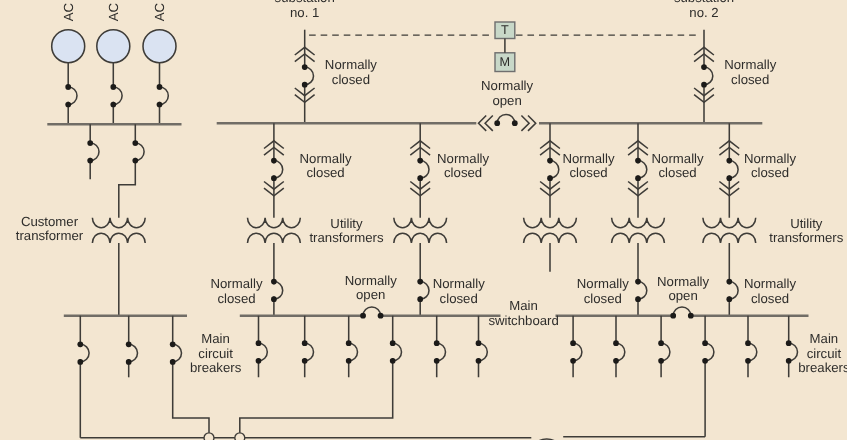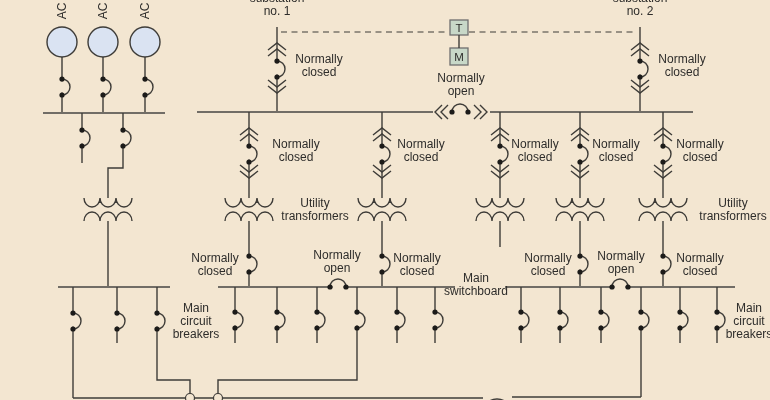--- a/index.html
+++ b/index.html
@@ -195,20 +195,22 @@
 closed</div>
   <div class="lbl" style="left:421px;top:138px">Normally
 closed</div>
   <div class="lbl" style="left:535px;top:138px">Normally
 closed</div>
   <div class="lbl" style="left:616px;top:138px">Normally
 closed</div>
   <div class="lbl" style="left:700px;top:138px">Normally
 closed</div>
 
+  <div class="lbl" style="left:45px;top:195px">Customer
+transformer</div>
   <div class="lbl" style="left:315px;top:197px">Utility
 transformers</div>
   <div class="lbl" style="left:733px;top:197px">Utility
 transformers</div>
 
   <div class="lbl" style="left:215px;top:252px">Normally
 closed</div>
   <div class="lbl" style="left:337px;top:249px">Normally
 open</div>
   <div class="lbl" style="left:417px;top:252px">Normally

